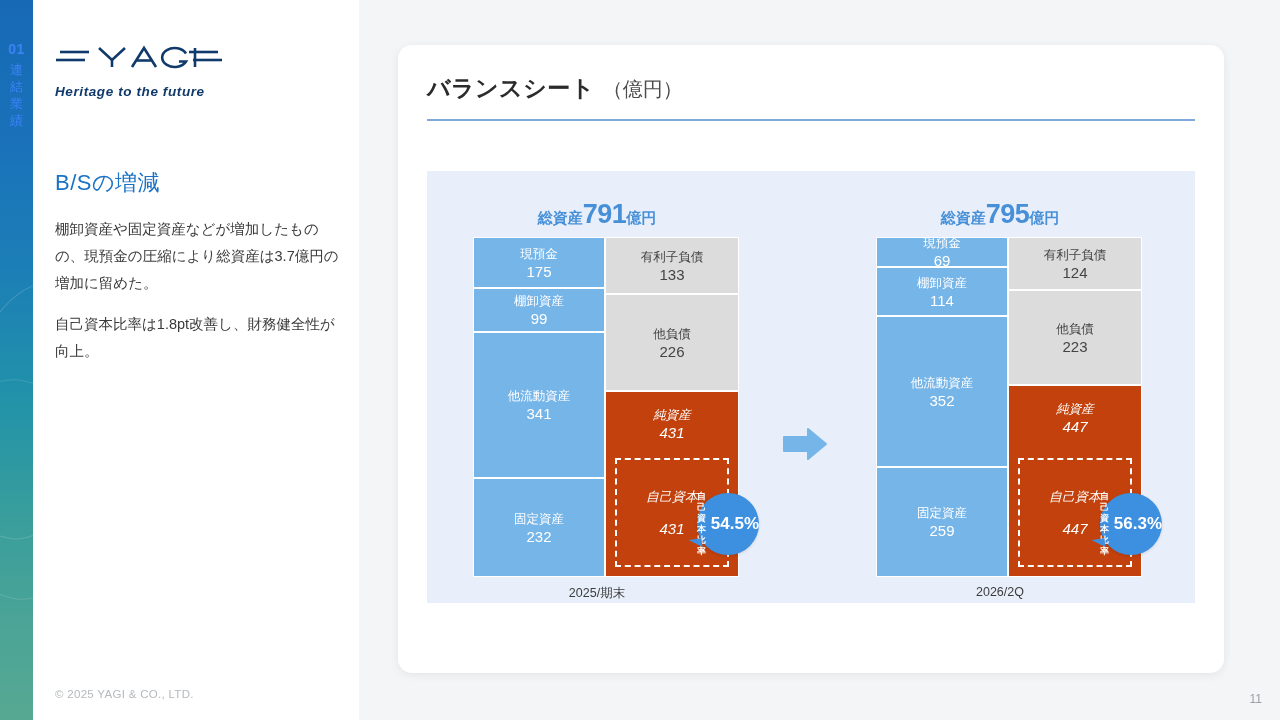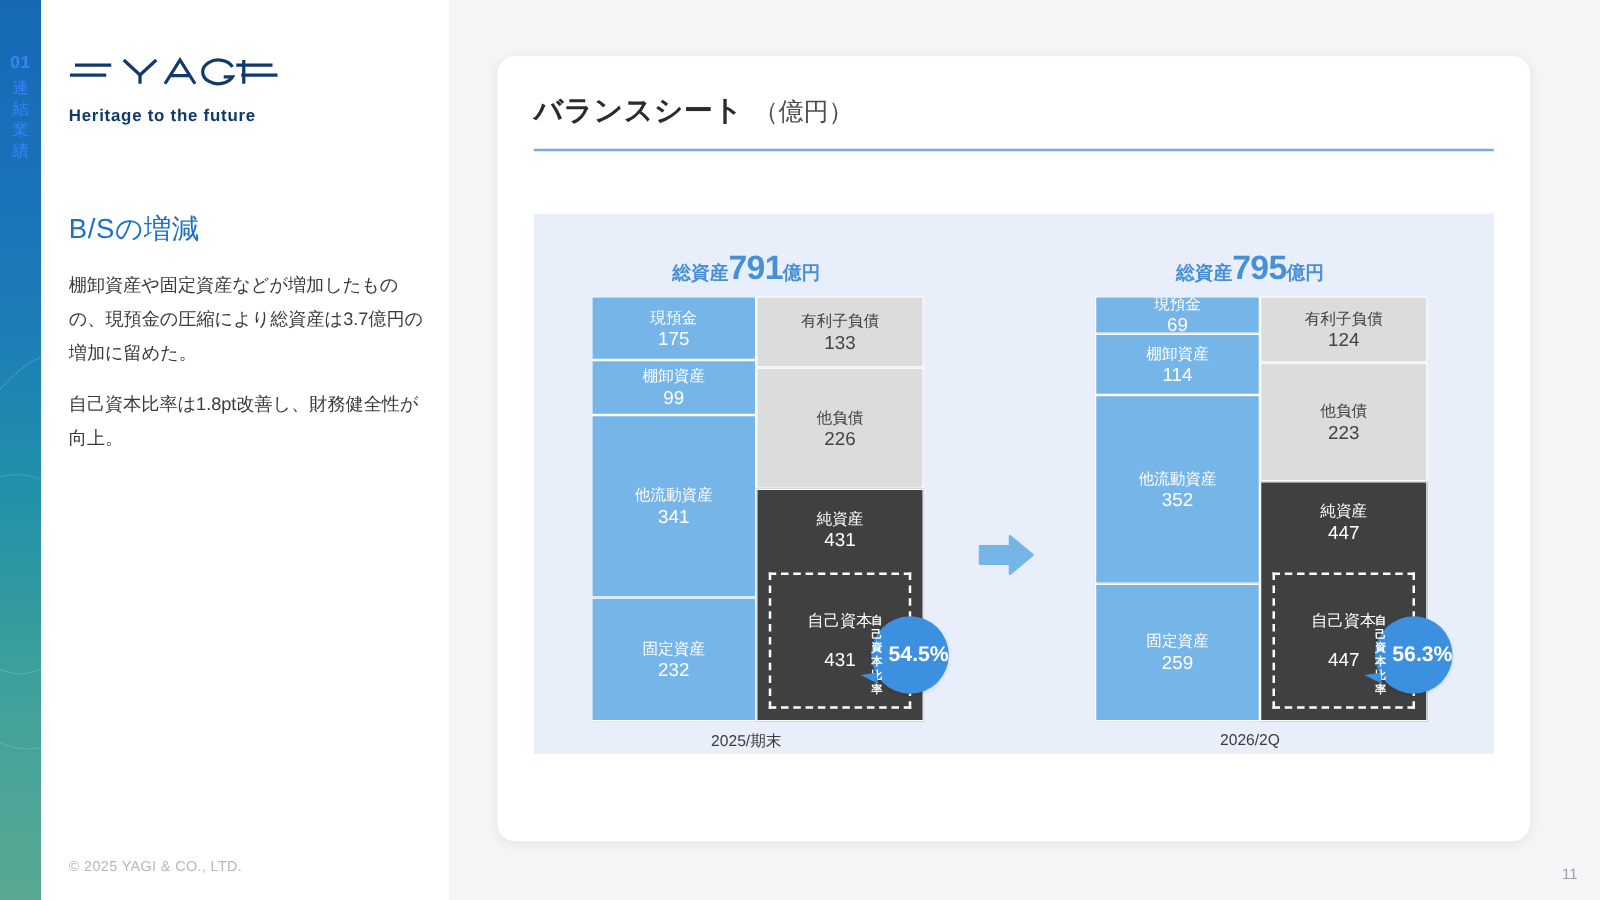--- a/index.html
+++ b/index.html
@@ -59,20 +59,21 @@
     position: absolute; left: 33px; top: 0;
     width: 326px; height: 720px;
     background: #ffffff;
   }
   .logo-wrap { position: absolute; left: 22px; top: 42px; width: 230px; }
   .logo-mark { height: 32px; }
   .logo-tag {
     margin-top: 6px;
     color: #103a6b; font-size: 13.5px; font-weight: 700;
     letter-spacing: .6px;
+    font-style: italic;
   }
   .page-title {
     position: absolute; left: 22px; top: 134px;
     color: #1b72c4; font-size: 22px; font-weight: 400;
     letter-spacing: .5px;
     margin-top: 34px;
   }
   .body-copy {
     position: absolute; left: 22px; top: 216px; width: 292px;
     color: #3a3a3a; font-size: 14.5px; line-height: 27px;
@@ -144,21 +145,21 @@
     display: flex; flex-direction: column;
     align-items: center; justify-content: center;
     border: 1.5px solid #ffffff;
     line-height: 18px; text-align: center;
     overflow: hidden;
   }
   .seg .nm { font-size: 12.5px; font-weight: 500; }
   .seg .vl { font-size: 15px; font-weight: 500; }
   .seg.asset   { background: #76b5e8; color: #ffffff; }
   .seg.liab    { background: #dcdcdc; color: #444444; }
-  .seg.equity  { background: #404040; color: #ffffff; }
+  .seg.equity  { background: #c2410c; color: #ffffff; font-style: italic; }
 
   .seg.equity .eq-head {
     position: absolute; top: 14px; left: 0; width: 100%;
     text-align: center;
   }
   .eq-box {
     position: absolute; left: 9px; right: 9px;
     border: 2.5px dashed #ffffff;
     display: flex; flex-direction: column;
     align-items: center; justify-content: center; gap: 14px;

